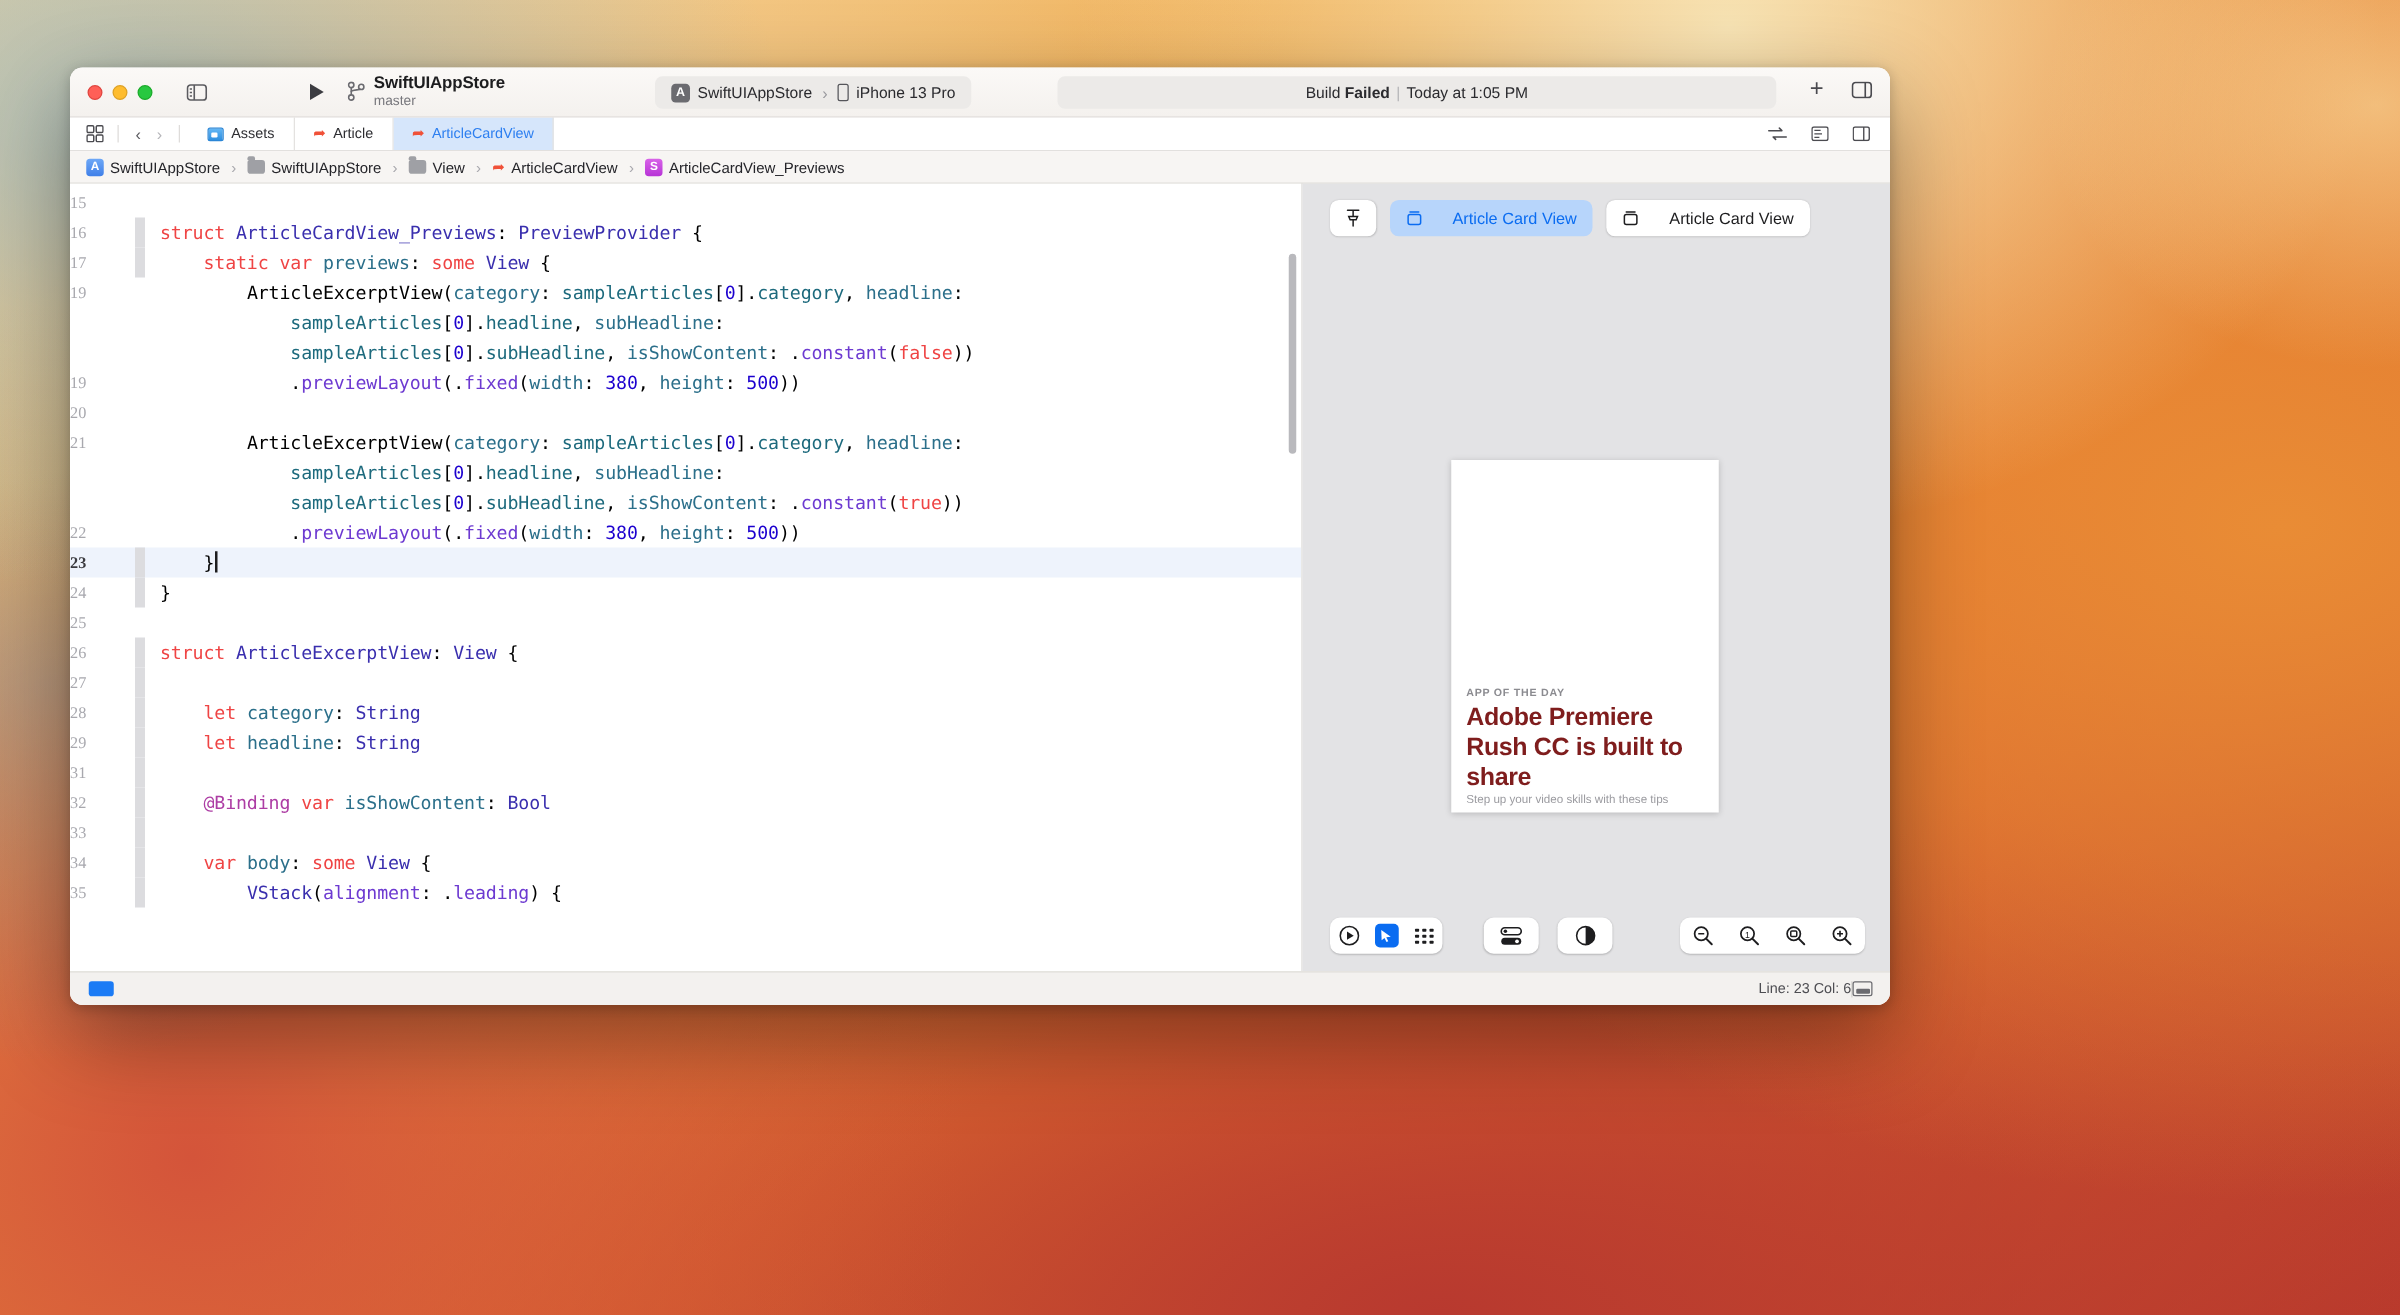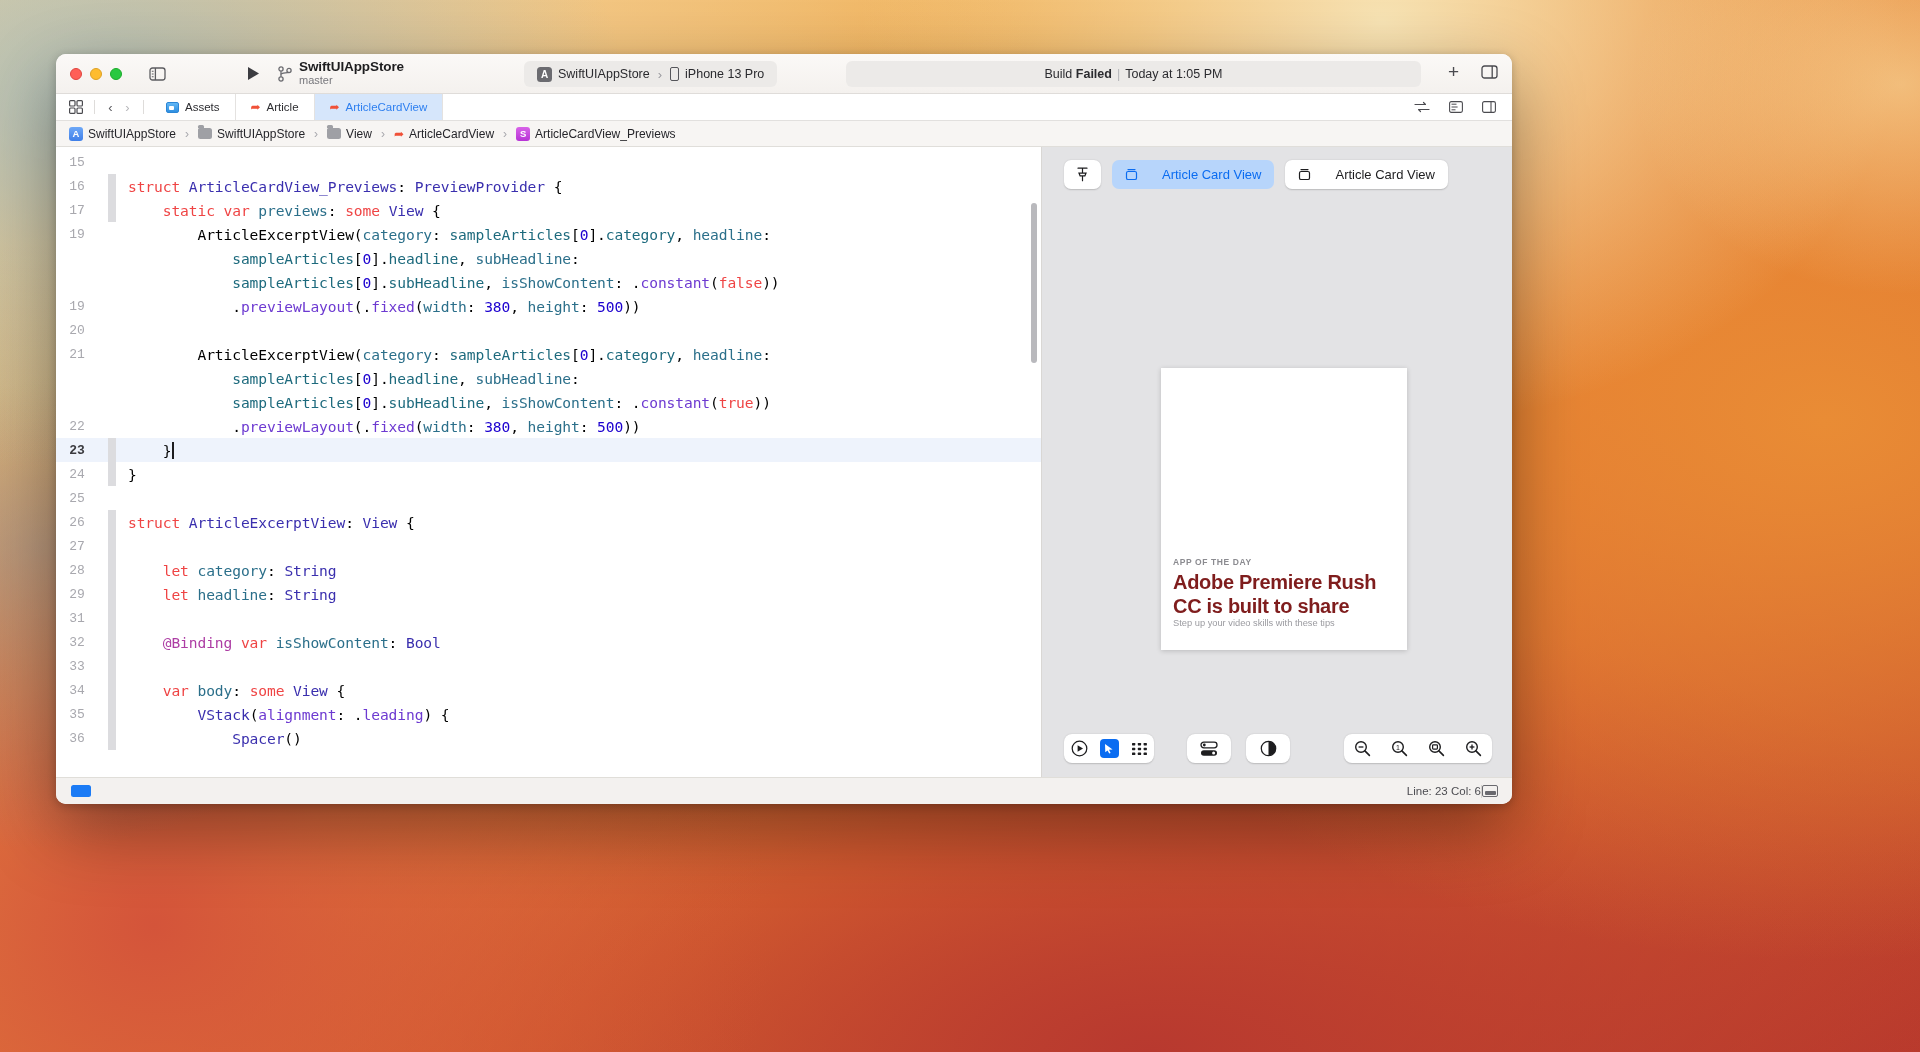--- a/index.html
+++ b/index.html
@@ -164,22 +164,22 @@
   
   .editor {
     width: 985px; flex: 0 0 985px; background: #ffffff;
     position: relative; overflow: hidden;
     font-family: "DejaVu Sans Mono", monospace;
   }
   .code-rows { position: absolute; inset: 0; padding-top: 3px; }
   .row { display: flex; height: 24px; align-items: center; position: relative; }
   .row.current { background: #eef3fc; }
   .gutter {
-    width: 52px; flex: 0 0 52px; text-align: center; padding-right: 10px;
-    color: #a8a8ae; font-size: 13px; font-family: Liberation Mono, monospace;
+    width: 52px; flex: 0 0 52px; text-align: left; padding-right: 10px;
+    color: #a8a8ae; font-size: 13px; font-family: Liberation Serif, serif;
   }
   .row.current .gutter { color: #3a3a3f; font-weight: 700; }
   .foldbar { width: 8px; flex: 0 0 8px; height: 24px; }
   .foldbar.on { background: #dcdcdf; }
   .codetext { padding-left: 12px; font-size: 14.6px; white-space: pre; letter-spacing: -.1px; }
 
   .k  { color: #ef4444; font-weight: 400; }   
   .t  { color: #3a2fae; }                      
   .p  { color: #2b6f8a; }                      
   .id { color: #1d6a7d; }                      
@@ -212,25 +212,25 @@
     box-shadow: 0 .5px 1.5px rgba(0,0,0,.18);
   }
   .cbtn.square { width: 37px; padding: 0; justify-content: center; }
   .cbtn.sel { background: #b7d5fb; color: #0a6cf1; box-shadow: none; }
   .cube-ico { width: 13px; height: 13px; position: relative; }
   .cube-ico svg { display: block; }
 
   .canvas-body { flex: 1; position: relative; }
   .device-card {
     position: absolute; left: 119px; top: 167px;
-    width: 246px; height: 282px;
+    width: 214px; height: 282px;
     background: #fff;
     box-shadow: 0 1px 5px rgba(0,0,0,.18);
     display: flex; flex-direction: column; justify-content: flex-end;
-    padding: 0 12px 22px 12px;
+    padding: 0 12px 6px 12px;
     font-family: "Liberation Sans", sans-serif;
   }
   .card-kicker {
     font-size: 8.5px; font-weight: 700; letter-spacing: .6px;
     color: #8b8b90; margin-bottom: 3px;
   }
   .card-headline {
     font-size: 20px; font-weight: 700; line-height: 1.2; color: #7f1d1d;
     letter-spacing: -.3px;
   }
@@ -546,25 +546,20 @@
           <div class="row">
             <div class="gutter">34</div>
             <div class="foldbar on"></div>
             <div class="codetext"><span class="pl">    </span><span class="k">var </span><span class="p">body</span><span class="pl">: </span><span class="k">some </span><span class="t">View</span><span class="pl"> {</span></div>
           </div>
           <div class="row">
             <div class="gutter">35</div>
             <div class="foldbar on"></div>
             <div class="codetext"><span class="pl">        </span><span class="t">VStack</span><span class="pl">(</span><span class="m">alignment</span><span class="pl">: .</span><span class="m">leading</span><span class="pl">) {</span></div>
           </div>
-          <div class="row">
-            <div class="gutter">36</div>
-            <div class="foldbar on"></div>
-            <div class="codetext"><span class="pl">            </span><span class="t">Spacer</span><span class="pl">()</span></div>
-          </div>
         </div>
       <div class="editor-scroll"></div>
     </div>
 
     <div class="vsplit"></div>
 
     <div class="canvas">
 
       <div class="canvas-top">
         <div class="cbtn square">

